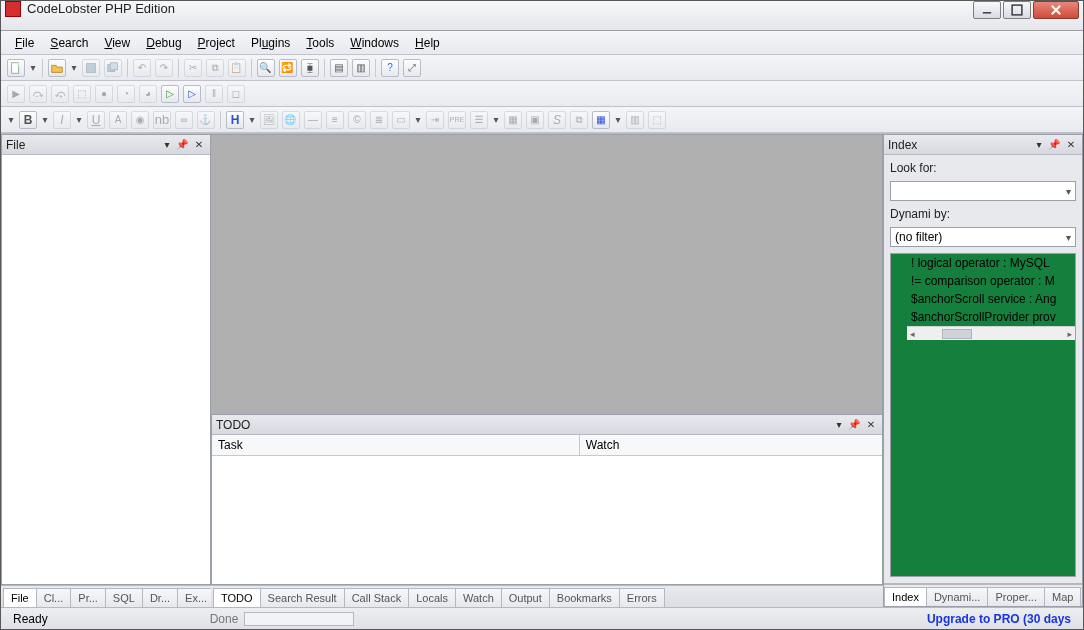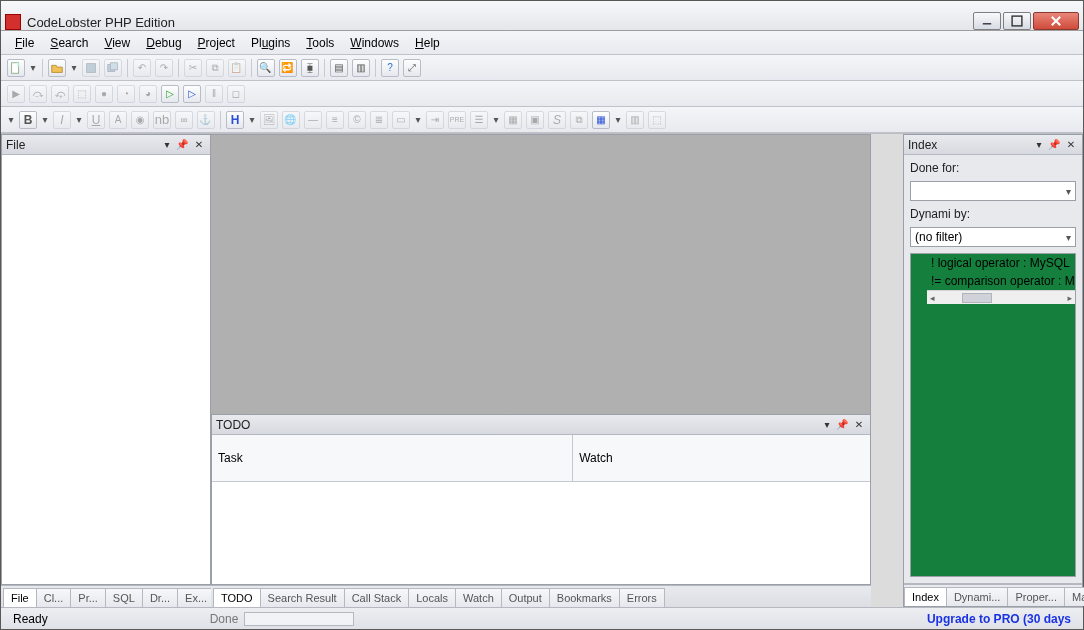--- a/index.html
+++ b/index.html
@@ -1,18 +1,18 @@
 <!DOCTYPE html>
 <html><head>
 <meta charset="utf-8">
 <style>
 * { margin: 0; padding: 0; box-sizing: border-box; font-family: "Segoe UI", Tahoma, sans-serif; font-size: 12px; }
 body { background: #fff; overflow: hidden; }
 .window { width: 1084px; height: 630px; border: 1px solid #585858; display: flex; flex-direction: column; background: #dcdcdc; }
-.titlebar { height: 30px; background: linear-gradient(#f7f8fa, #e4e6eb); display: flex; align-items: flex-end; padding: 0 4px; border-bottom: 1px solid #9e9e9e; }
+.titlebar { height: 30px; background: linear-gradient(#f7f8fa, #e4e6eb); display: flex; align-items: flex-start; padding: 0 4px; border-bottom: 1px solid #9e9e9e; }
 .app-icon { width: 16px; height: 16px; background: #d32f2f; border: 1px solid #900; margin-right: 6px; }
 .title-text { flex: 1; font-size: 13px; color: #222; }
 .win-btns { display: flex; gap: 2px; }
 .win-btn { width: 28px; height: 18px; border: 1px solid #7f7f7f; border-radius: 2px; background: linear-gradient(#f8f9fb,#d7dbe4); display:flex; align-items:center; justify-content:center; font-size:10px; cursor:pointer; }
 .win-btn.close { width: 46px; background: linear-gradient(#e9867a,#cf4b3a); color:#fff; border-color:#8b3a30; }
 .menubar { height: 24px; background: linear-gradient(#f4f5f8,#e8eaef); display:flex; align-items:center; padding: 0 6px; border-bottom: 1px solid #c0c2c8; }
 .menubar .menu-item { padding: 2px 8px; cursor: pointer; }
 .menubar .menu-item u { text-decoration: underline; }
 .toolbar { height: 26px; background: linear-gradient(#f4f5f8,#e8eaef); display:flex; align-items:center; padding: 2px 6px; border-bottom:1px solid #c0c2c8; gap:4px; }
 .tbtn { width:18px; height:18px; border:1px solid #b8bcc6; background:linear-gradient(#fefefe,#e5e8ee); border-radius:2px; display:flex; align-items:center; justify-content:center; font-size:10px; color:#555; cursor:pointer; }
@@ -22,24 +22,24 @@
 .mid { flex:1; display:flex; min-height:0; }
 .panel { display:flex; flex-direction:column; background:#fff; border:1px solid #9b9fa7; }
 .panel-header { height:20px; background:linear-gradient(#e9eaee,#d7d9e0); border-bottom:1px solid #b5b8c0; display:flex; align-items:center; padding:0 4px; }
 .panel-title { flex:1; font-size:12px; color:#222; }
 .panel-btns { display:flex; gap:2px; }
 .pbtn { width:14px; height:14px; display:flex; align-items:center; justify-content:center; font-size:10px; color:#333; cursor:pointer; }
 .left-col { width:210px; display:flex; flex-direction:column; }
 .file-body { flex:1; background:#fff; }
 .center-col { flex:1; background:#b0b0b0; display:flex; flex-direction:column; min-width:0; }
 .editor-area { flex:1; background:#b0b0b0; border:1px solid #9b9fa7; border-left:none; }
-.right-col { width:180px; display:flex; flex-direction:column; gap:0;margin-left:32px; }
+.right-col { width:200px; display:flex; flex-direction:column; gap:0; }
 .todo-panel { height:170px; border-top:none; }
 .todo-head-row { display:flex; border-bottom:1px solid #c5c8d0; background:#f7f8fa; }
-.todo-head-row .th { padding:16px 6px; border-right:1px solid #c5c8d0; font-size:12px; }
+.todo-head-row .th { padding:3px 6px; border-right:1px solid #c5c8d0; font-size:12px; }
 .th.task { flex:55; }
 .th.line { flex:45; border-right:none; }
 .todo-body { flex:1; background:#fff; }
 .index-body { flex:1; padding:6px; display:flex; flex-direction:column; gap:6px; background:#e8e9ed; border-bottom:1px solid #b5b8c0; }
 .lbl { font-size:12px; color:#222; }
 .combo { height:20px; border:1px solid #9b9fa7; background:#fff; display:flex; align-items:center; padding:0 4px; cursor:pointer; }
 .combo .arrow { margin-left:auto; font-size:10px; color:#555; }
 .listbox { flex:1; border:1px solid #9b9fa7; background:#15803d; overflow:hidden; display:flex; flex-direction:column;padding-left:16px; }
 .listbox .item { padding:2px 4px; font-size:12px; white-space:nowrap; overflow:hidden; text-overflow:clip; cursor:pointer; }
 .listbox .scroll-stub { height:14px; background:#efefef; border-top:1px solid #d0d2d8; display:flex; align-items:center; }
@@ -261,33 +261,35 @@
         <div class="panel" style="flex:1">
           <div class="panel-header">
             <div class="panel-title">Index</div>
             <div class="panel-btns">
               <div class="pbtn">▾</div>
               <div class="pbtn">📌</div>
               <div class="pbtn">✕</div>
             </div>
           </div>
           <div class="index-body">
-            <div class="lbl">Done for:</div>
+            <div class="lbl">Look for:</div>
             <div class="combo">
               <span></span>
               <span class="arrow">▾</span>
             </div>
             <div class="lbl">Dynami by:</div>
             <div class="combo">
               <span>(no filter)</span>
               <span class="arrow">▾</span>
             </div>
             <div class="listbox">
               <div class="item">! logical operator : MySQL</div>
               <div class="item">!= comparison operator : M</div>
+              <div class="item">$anchorScroll service : Ang</div>
+              <div class="item">$anchorScrollProvider prov</div>
               <div class="scroll-stub">
                 <span class="tri">◂</span>
                 <div class="thumb"></div>
                 <span class="tri" style="margin-left:auto">▸</span>
               </div>
             </div>
           </div>
           <div class="right-tabs">
             <div class="tab active">Index</div>
             <div class="tab">Dynami...</div>

